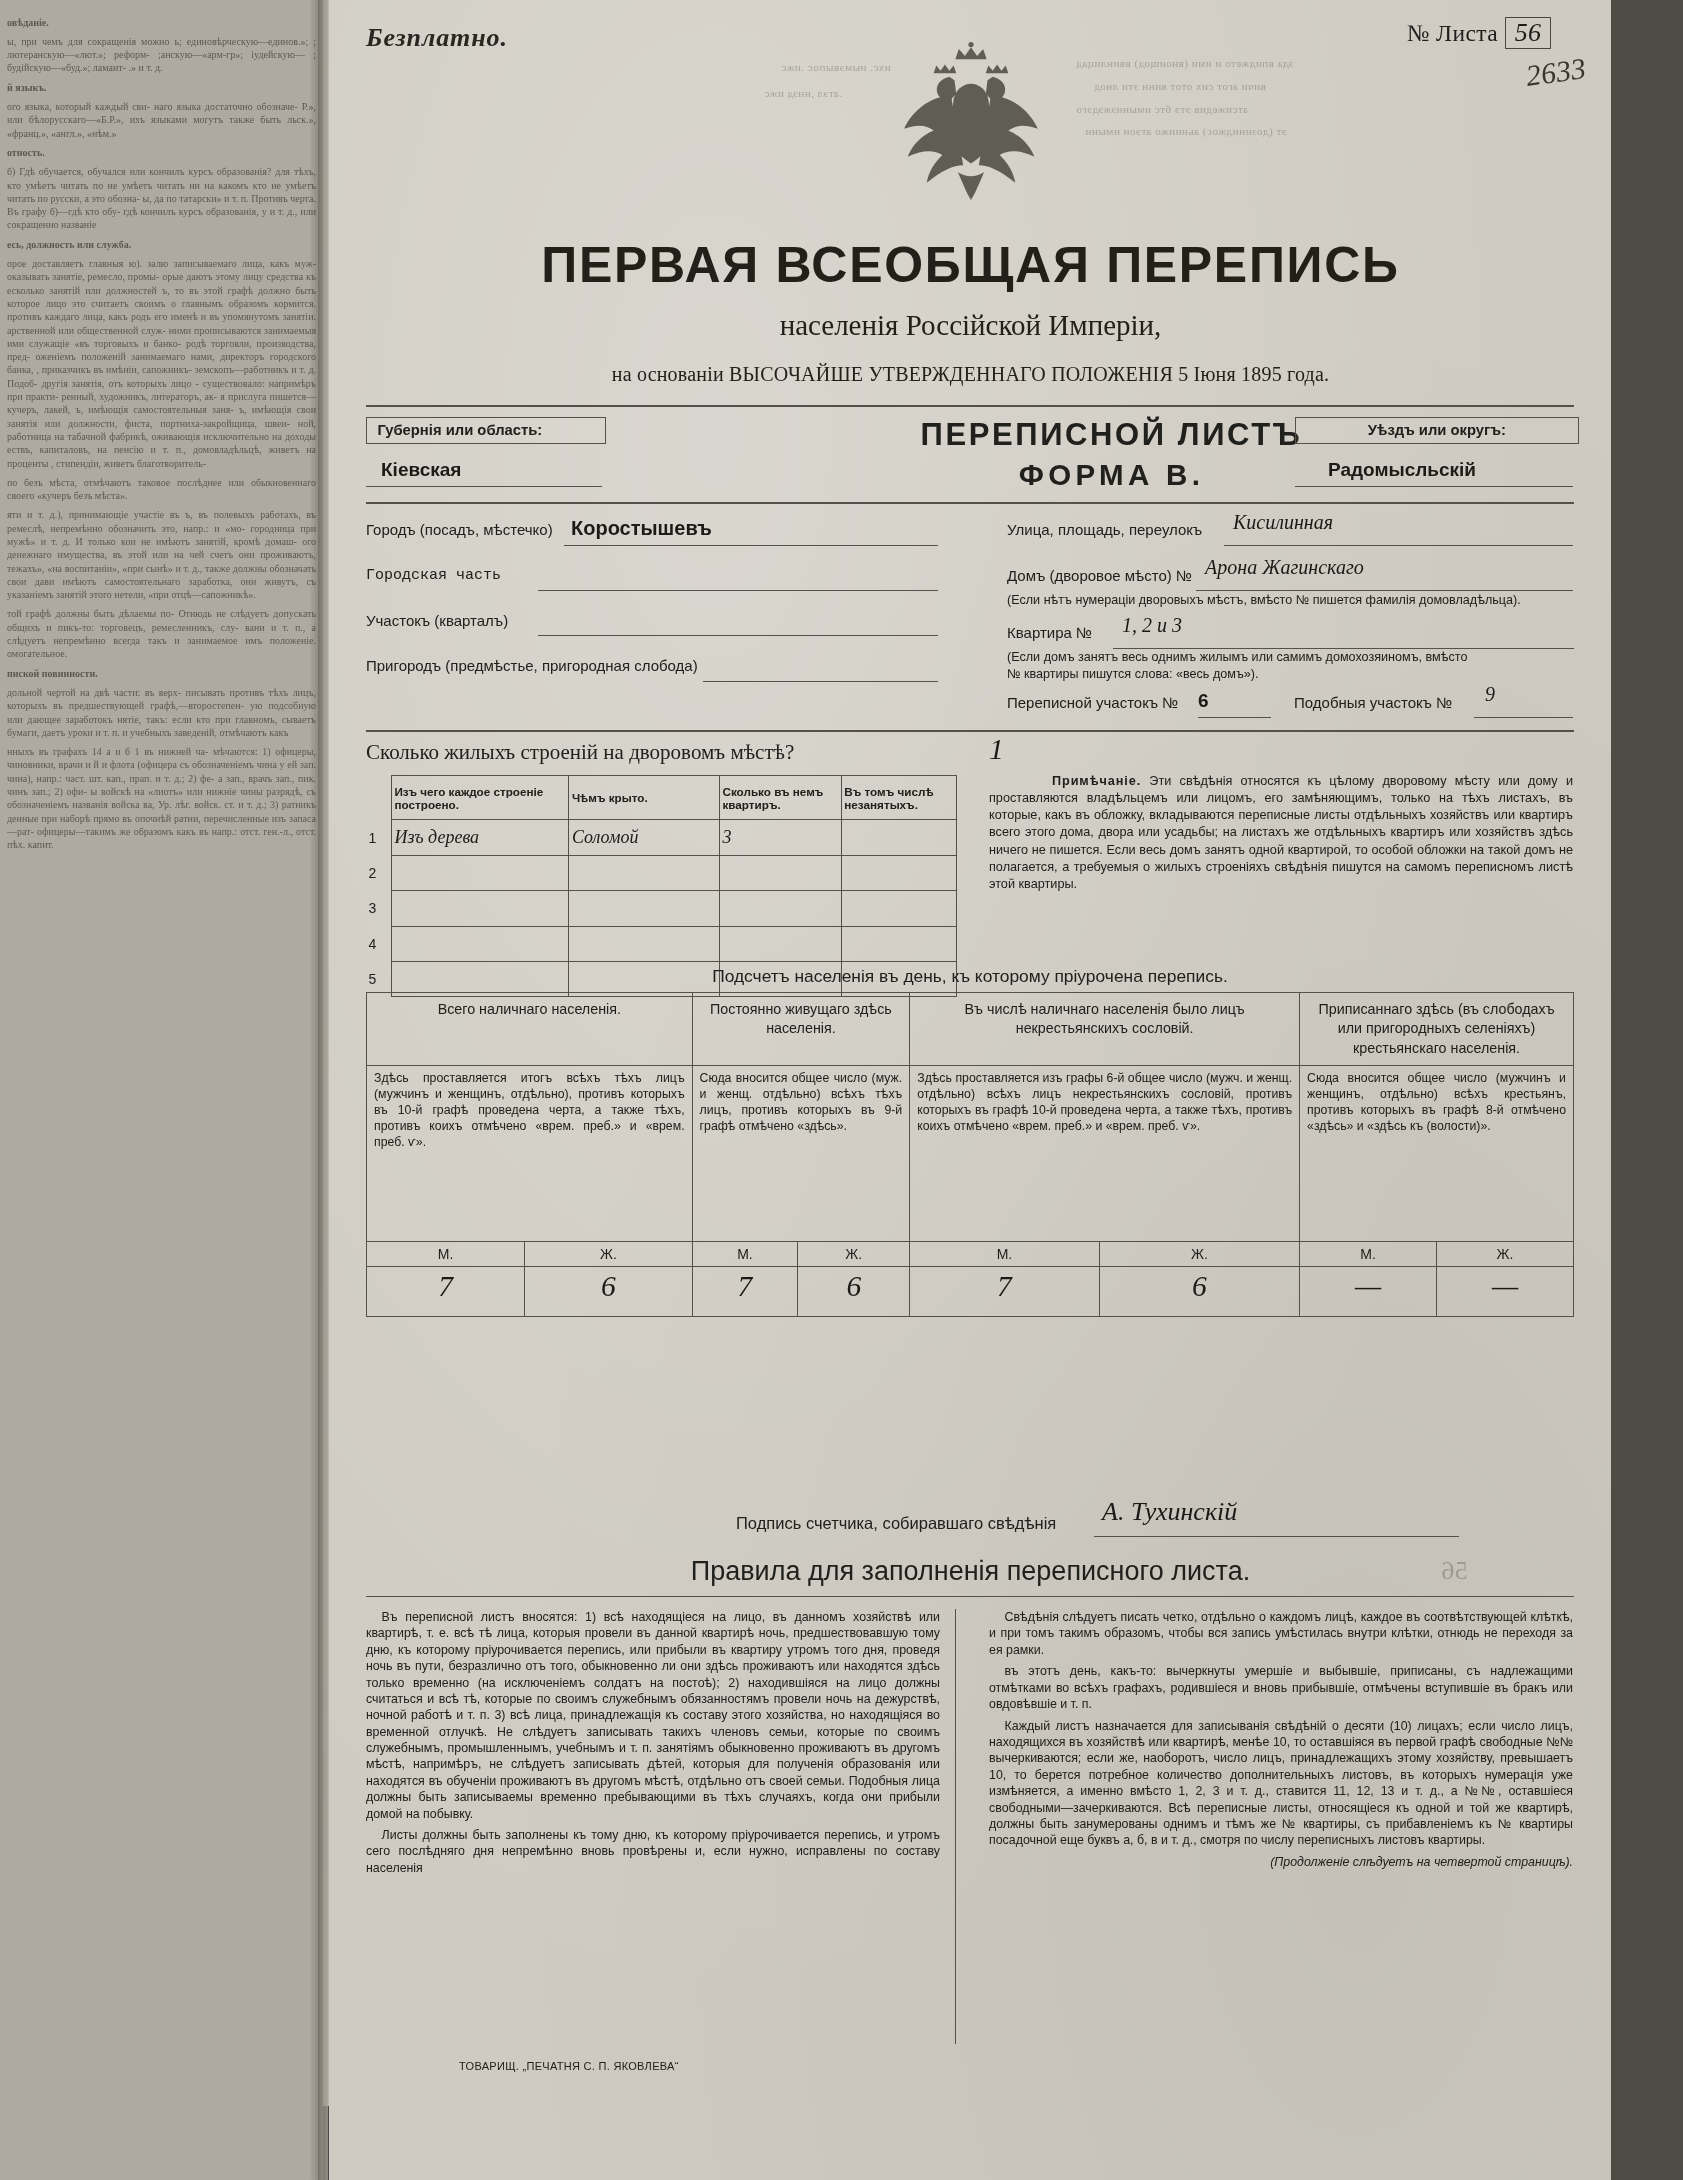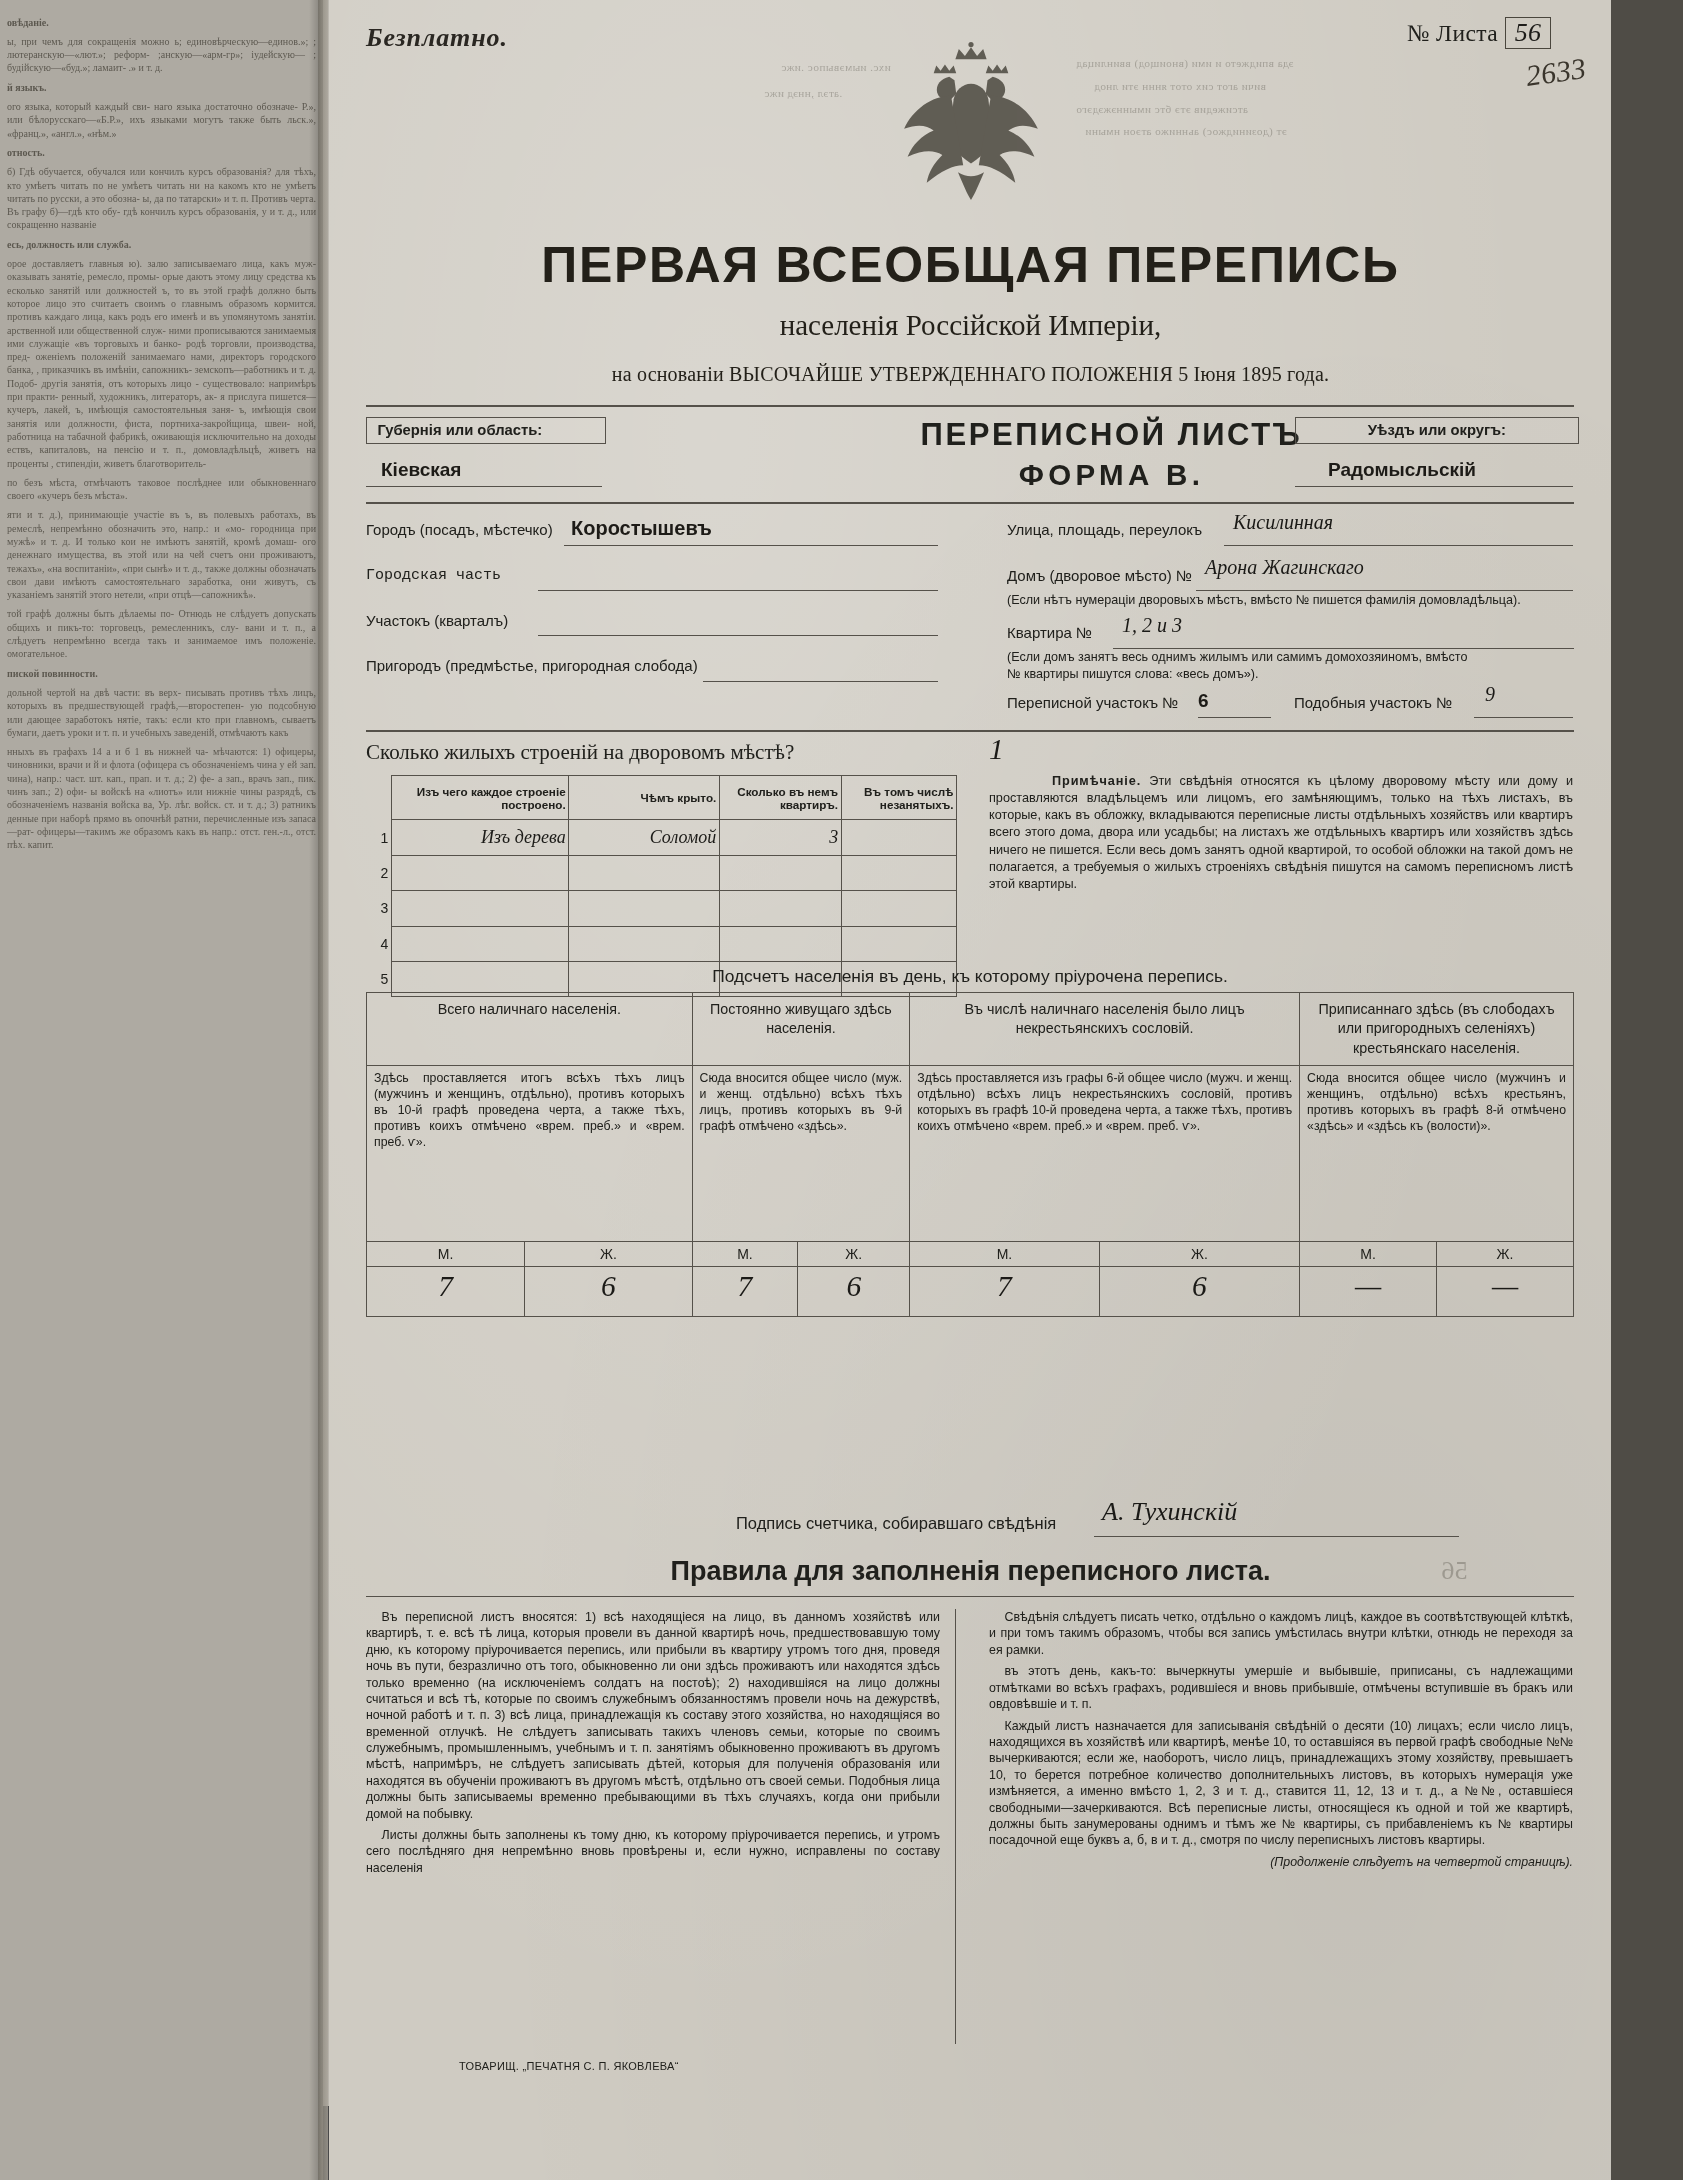--- a/index.html
+++ b/index.html
@@ -225,21 +225,21 @@
   }
   
   .tbl {
     position: absolute;
     border-collapse: collapse;
     font-family: "Liberation Sans", sans-serif;
   }
   .tbl th, .tbl td {
     border: 0.9px solid #55514a;
     font-size: 11.7px;
-    text-align: right;
+    text-align: left;
     vertical-align: middle;
     padding: 1.7px 2.6px;
   }
   .tbl td.hw {
     font-family: "Liberation Serif", serif;
     font-style: italic;
     font-size: 18px;
     color: #1c1b18;
   }
   .primech {
@@ -294,21 +294,21 @@
     position: absolute;
     font-size: 16.5px;
     font-family: "Liberation Sans", sans-serif;
   }
   .rules-title {
     position: absolute;
     left: 0; right: 0;
     text-align: center;
     font-size: 27px;
     font-family: "Liberation Sans", sans-serif;
-    font-weight: bold;
+    font-weight: normal;
   }
   .rules-col {
     position: absolute;
     font-size: 12.4px;
     line-height: 1.32;
     text-align: justify;
     font-family: "Liberation Sans", sans-serif;
   }
   .rules-col p { margin: 0 0 5.2px 0; text-indent: 15.6px; }
   .rules-sep {

